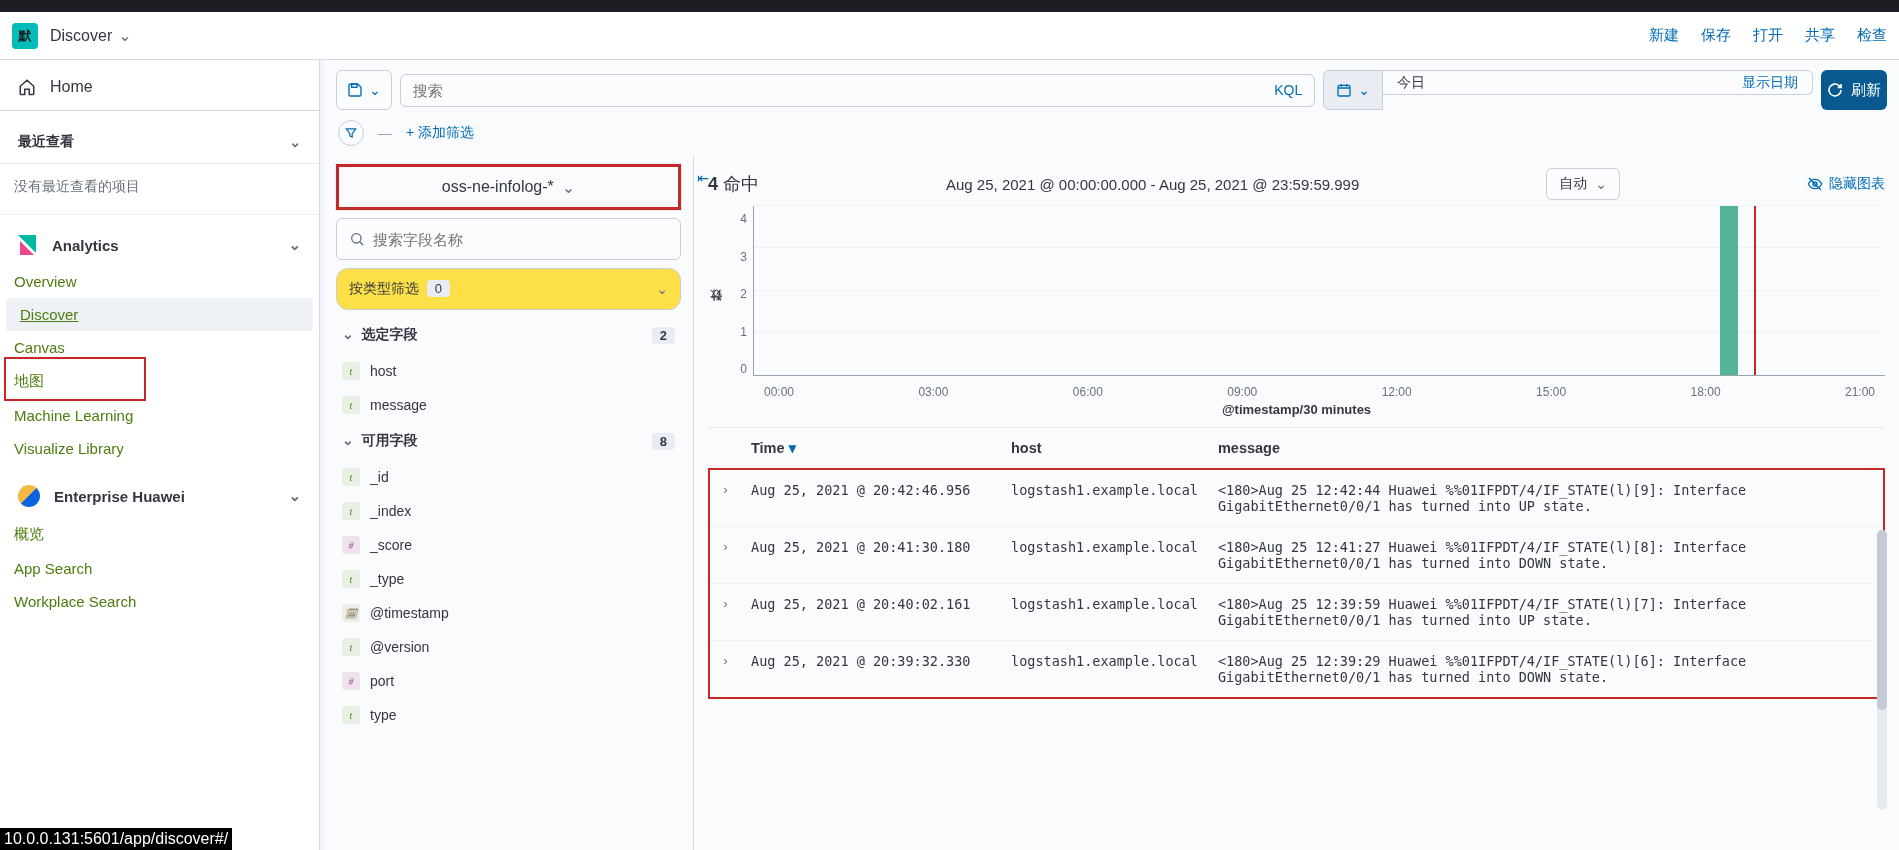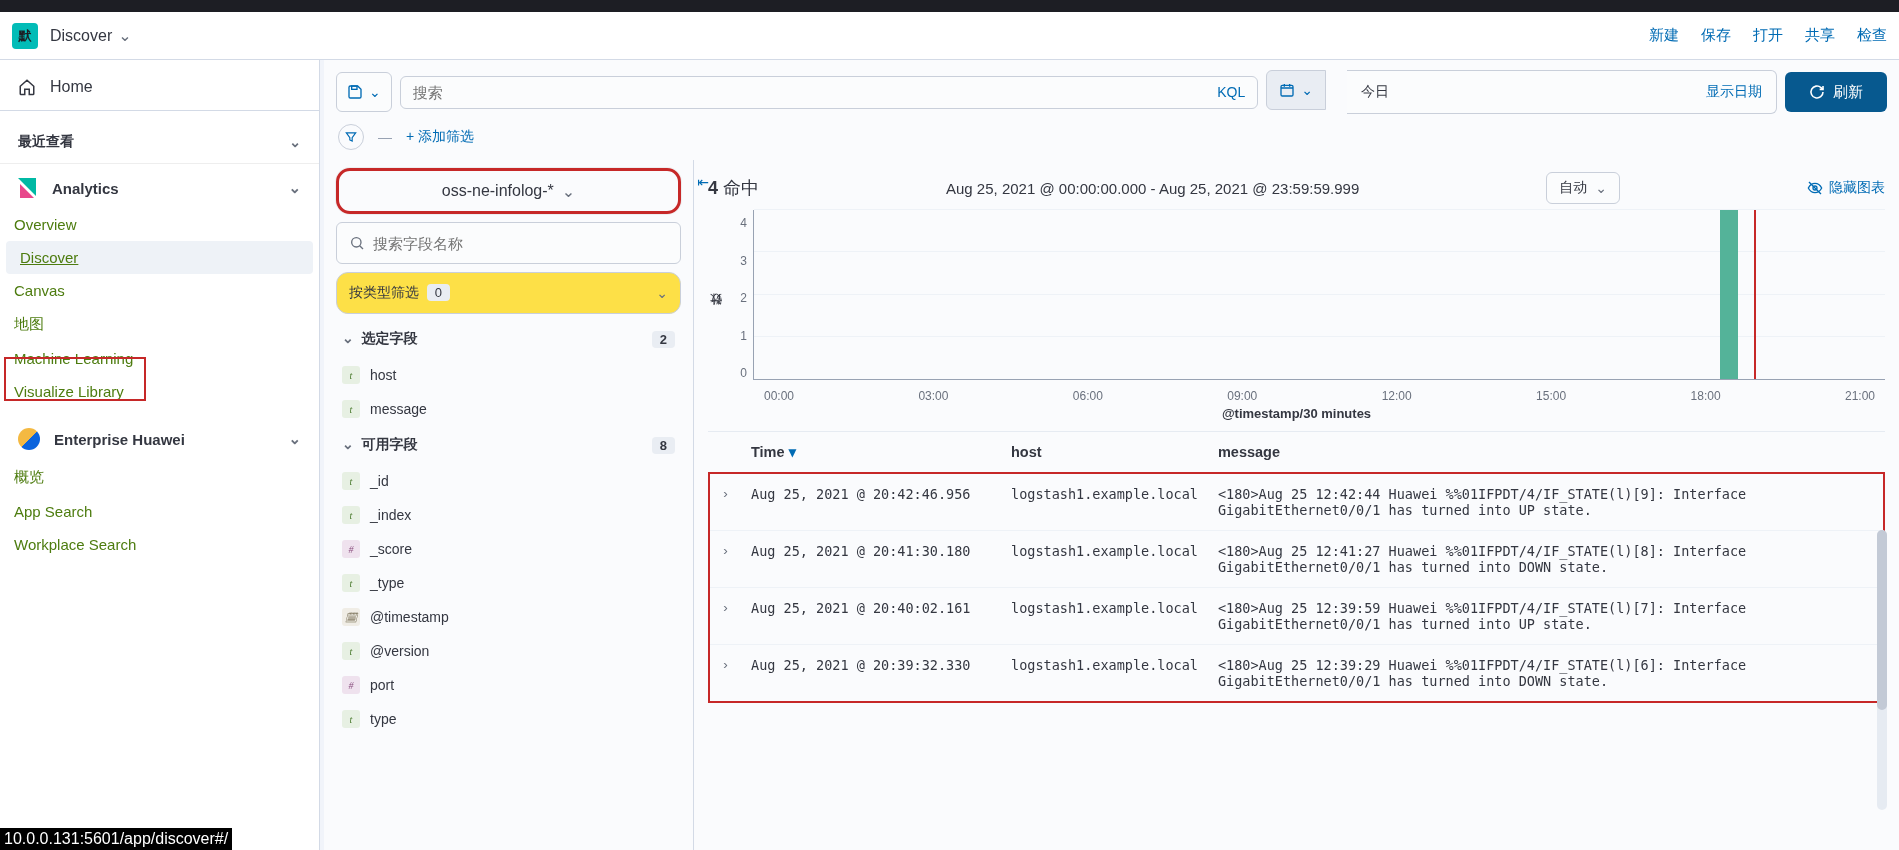--- a/index.html
+++ b/index.html
@@ -39,33 +39,33 @@
   .main { flex: 1; display: flex; flex-direction: column; background: #fafbfd; }
   .divider-v { width: 4px; background: #f1f4fa; }
   
   .toolbar { display: flex; gap: 8px; padding: 10px 12px; align-items: center; }
   .tb-btn { height: 40px; border: 1px solid #c9cfda; background: #fbfcfd; border-radius: 6px; display: flex; align-items: center; padding: 0 10px; gap: 6px; color: #006bb4; cursor: pointer; }
   .search-wrap { flex: 1; height: 33px; border: 1px solid #c9cfda; background: #fbfcfd; border-radius: 6px; display: flex; align-items: center; padding: 0 12px; justify-content: space-between; }
   .search-wrap input { border: none; background: transparent; outline: none; font-size: 15px; flex: 1; }
   .kql { color: #006bb4; font-size: 14px; }
   .date-group { display: flex; gap: 0; }
   .date-btn { border: 1px solid #c9cfda; background: #e9edf3; height: 40px; display: flex; align-items: center; padding: 0 12px; gap: 6px; color: #006bb4; border-radius: 6px 0 0 6px; cursor: pointer; }
-  .date-range { border: 1px solid #c9cfda; border-left: none; height: 44px; display: flex; align-items: center; padding: 0 14px; border-radius: 0 6px 6px 0; min-width: 430px; justify-content: space-between; background: #fbfcfd; margin-left: 21px; }
+  .date-range { border: 1px solid #c9cfda; border-left: none; height: 25px; display: flex; align-items: center; padding: 0 14px; border-radius: 0 6px 6px 0; min-width: 430px; justify-content: space-between; background: #fbfcfd; }
   .date-range .showdate { color: #006bb4; cursor: pointer; }
-  .refresh-btn { height: 40px; background: #07598f; color: #fff; border-radius: 6px; padding: 0 24px; display: flex; align-items: center; gap: 8px; cursor: pointer; border: none; font-size: 15px; }
+  .refresh-btn { height: 40px; background: #07598f; color: #fff; border-radius: 6px; padding: 0 6px; display: flex; align-items: center; gap: 8px; cursor: pointer; border: none; font-size: 15px; }
   
   .filter-row { display: flex; align-items: center; gap: 14px; padding: 0 14px 10px; }
   .filter-circle { width: 26px; height: 26px; border: 1px solid #c9cfda; border-radius: 50%; display: flex; align-items: center; justify-content: center; color: #006bb4; cursor: pointer; }
   .filter-add { color: #006bb4; cursor: pointer; }
   
   .body-row { display: flex; flex: 1; overflow: hidden; }
   
   .fields-panel { width: 370px; border-right: 1px solid #d3dae6; background: #fafbfd; position: relative; }
   .collapse-handle { position: absolute; right: -16px; top: 14px; color: #006bb4; cursor: pointer; z-index: 2; }
-  .pattern-box { margin: 8px 12px; height: 46px; border: 1px solid #6a717d; box-shadow: 0 0 0 1px rgba(0,0,0,0.05); border-radius: 14px; display: flex; align-items: center; justify-content: center; gap: 8px; font-size: 16px; cursor: pointer; }
+  .pattern-box { margin: 8px 12px; height: 46px; border: 1px solid #6a717d; box-shadow: 0 0 0 1px rgba(0,0,0,0.05); border-radius: 0; display: flex; align-items: center; justify-content: center; gap: 8px; font-size: 16px; cursor: pointer; }
   .pattern-box.highlight { border: 3px solid #c62828; }
   .field-search { margin: 8px 12px; height: 42px; border: 1px solid #c9cfda; border-radius: 6px; display: flex; align-items: center; padding: 0 12px; gap: 8px; background: #fbfcfd; }
   .field-search input { border: none; background: transparent; outline: none; flex: 1; font-size: 15px; }
   .type-filter { margin: 6px 12px; height: 42px; border: 1px solid #c9cfda; border-radius: 12px; display: flex; align-items: center; justify-content: space-between; padding: 0 12px; background: #fde047; cursor: pointer; }
   .badge { background: #e9edf3; border-radius: 4px; padding: 1px 8px; font-size: 13px; }
   .field-section { display: flex; justify-content: space-between; align-items: center; padding: 10px 18px; font-weight: 600; cursor: pointer; }
   .field-item { display: flex; align-items: center; gap: 10px; padding: 8px 18px; font-size: 14px; cursor: pointer; }
   .ftype { width: 18px; height: 18px; border-radius: 3px; display: flex; align-items: center; justify-content: center; font-size: 10px; font-style: italic; font-family: Georgia, serif; }
   .ftype.t { background: #e7f0e3; color: #4a7a2e; }
   .ftype.h { background: #efe2ee; color: #8a4e7f; }
@@ -128,20 +128,21 @@
     <div class="side-item home">
       <svg class="home-icon" viewBox="0 0 24 24" fill="none" stroke="#343741" stroke-width="2">
           <path d="M3 11l9-8 9 8v10a1 1 0 0 1-1 1h-5v-7h-6v7H4a1 1 0 0 1-1-1z"></path>
         </svg>
       <span>Home</span>
     </div>
     <div class="recent-row">
       <span>最近查看</span>
       <span class="chev">⌄</span>
     </div>
+    <div class="recent-note">没有最近查看的项目</div>
 
     <div class="side-item section">
       <span style="display:flex;align-items:center;gap:14px">
         <span class="kib-icon"></span>
         <span>Analytics</span>
       </span>
       <span class="chev">⌄</span>
     </div>
     <div class="side-sub">Overview</div>
     <div class="side-sub active">Discover</div>

